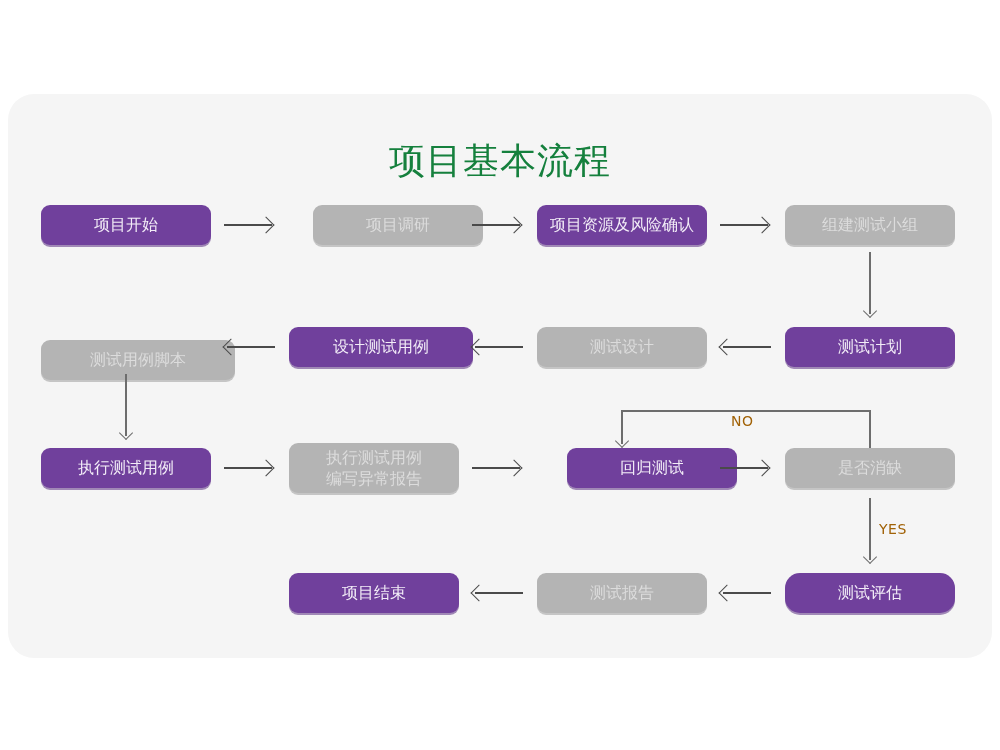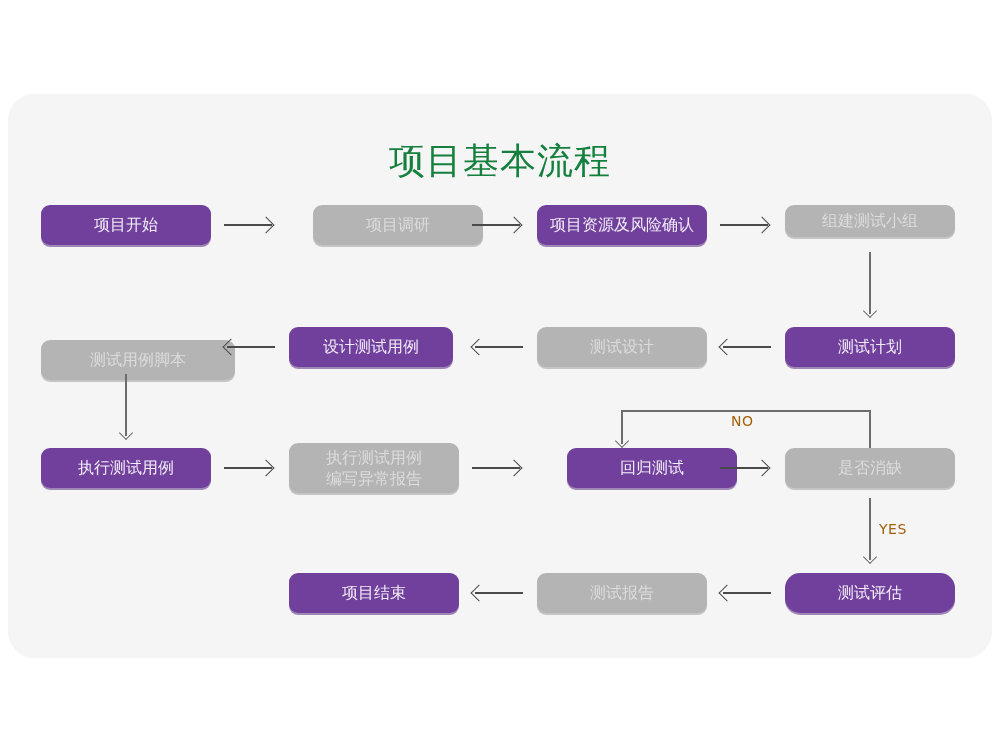--- a/index.html
+++ b/index.html
@@ -128,41 +128,41 @@
   </div>
 
   <div class="node gray" style="left:289px; top:205px; width:170px; height:40px;margin-left:24px;">
     <span class="lines">项目调研</span>
   </div>
 
   <div class="node purple" style="left:537px; top:205px; width:170px; height:40px;">
     <span class="lines">项目资源及风险确认</span>
   </div>
 
-  <div class="node gray" style="left:785px; top:205px; width:170px; height:32px;">
+  <div class="node gray" style="left:785px; top:205px; width:170px; height:40px;">
     <span class="lines">组建测试小组</span>
   </div>
 
   <div class="hline" style="left:224px; top:224px; width:48px;"></div>
   <div class="head-right" style="left:260px; top:218.5px;"></div>
 
   <div class="hline" style="left:472px; top:224px; width:48px;"></div>
   <div class="head-right" style="left:508px; top:218.5px;"></div>
 
   <div class="hline" style="left:720px; top:224px; width:48px;"></div>
   <div class="head-right" style="left:756px; top:218.5px;"></div>
 
   <div class="vline" style="left:869px; top:252px; height:62px;"></div>
   <div class="head-down" style="left:865px; top:306px;"></div>
 
   <div class="node gray" style="left:41px; top:340px; width:194px; height:40px;">
     <span class="lines">测试用例脚本</span>
   </div>
 
-  <div class="node purple" style="left:289px; top:327px; width:164px; height:40px;">
+  <div class="node purple" style="left:289px; top:327px; width:184px; height:40px;">
     <span class="lines">设计测试用例</span>
   </div>
 
   <div class="node gray" style="left:537px; top:327px; width:170px; height:40px;">
     <span class="lines">测试设计</span>
   </div>
 
   <div class="node purple" style="left:785px; top:327px; width:170px; height:40px;">
     <span class="lines">测试计划</span>
   </div>

